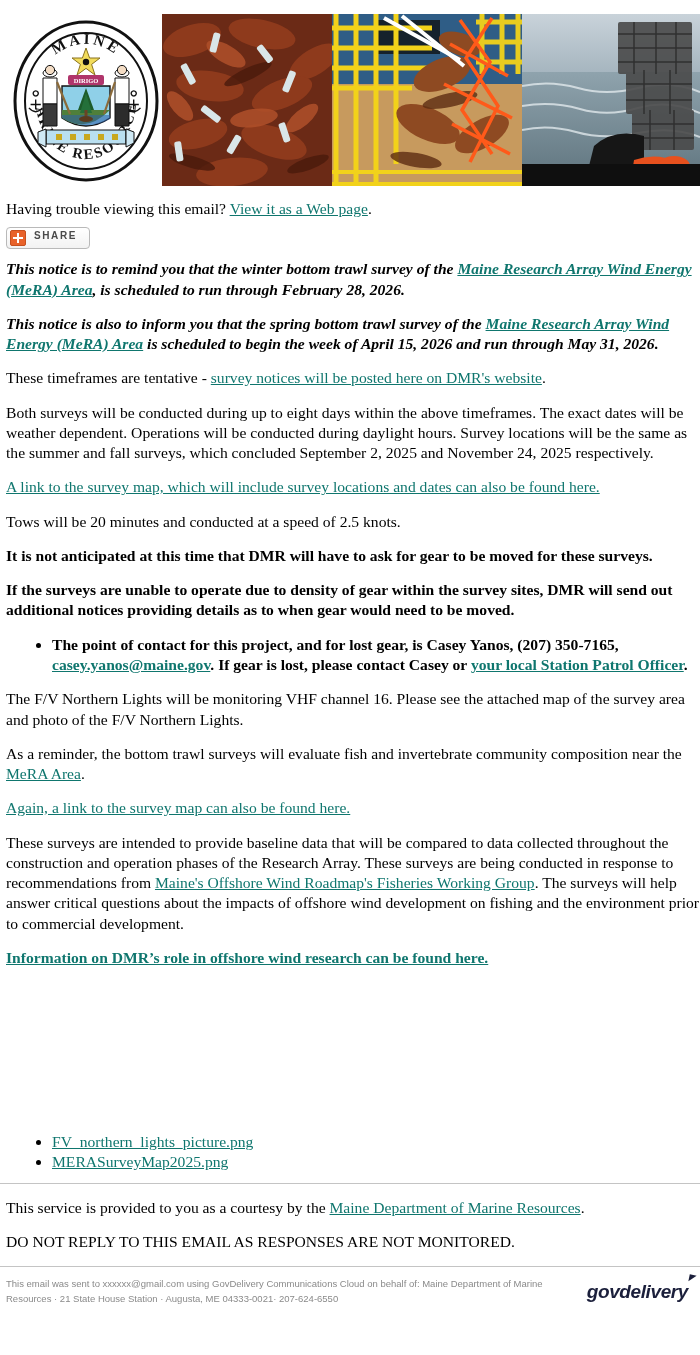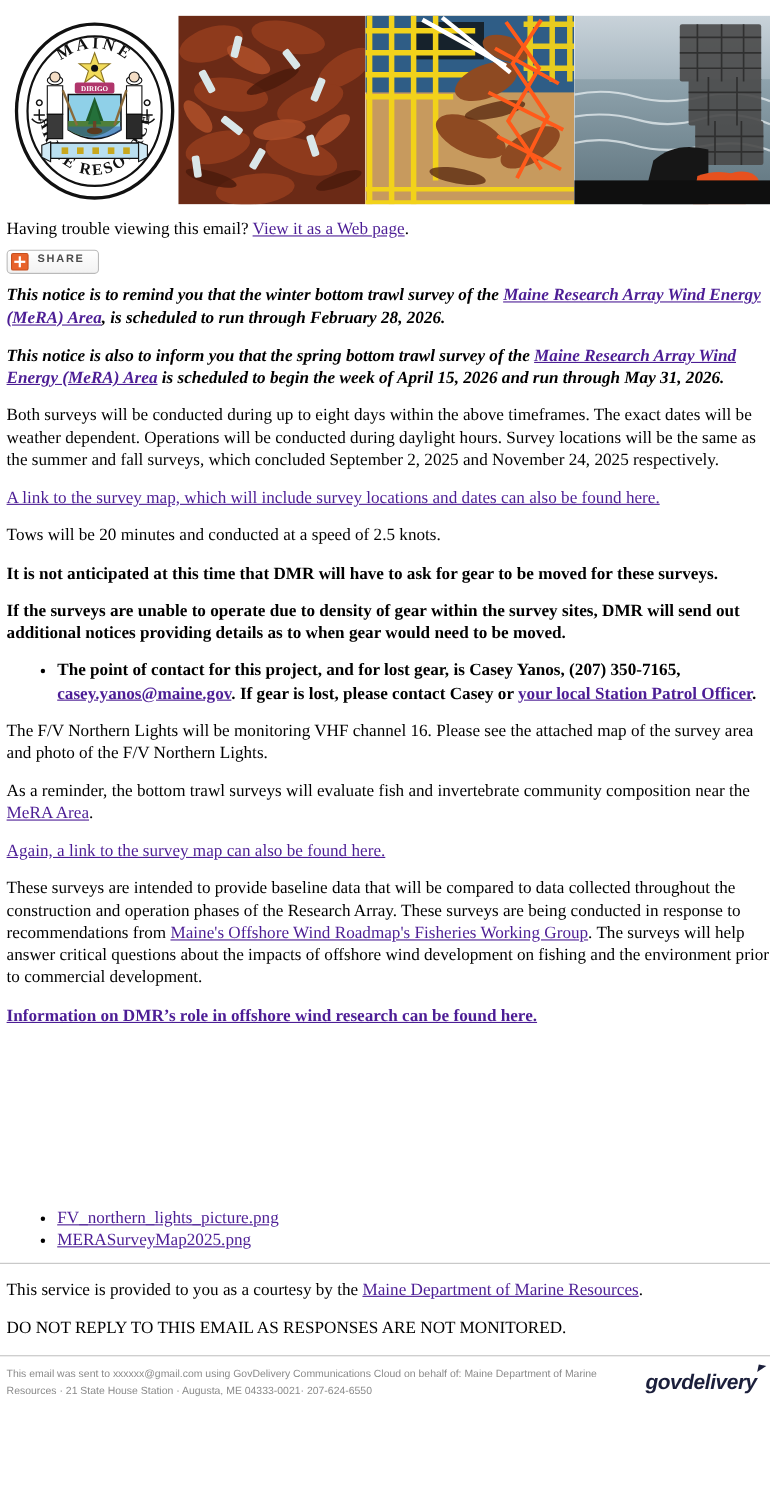--- a/index.html
+++ b/index.html
@@ -63,21 +63,21 @@
     font-size: 15.6px;
     line-height: 1.30;
     white-space: normal;
   }
   .trouble {
     margin: 0 0 4px 0;
     padding-top: 9px;
     font-size: 15.6px;
   }
   a, .lnk {
-    color: #4c1d95;
+    color: #0f766e;
     text-decoration: underline;
   }
   .lnk-bold { font-weight: bold; }
   .bi { font-weight: bold; font-style: italic; }
   .bold { font-weight: bold; }
 
   
   .share-btn {
     display: inline-flex;
     align-items: flex-start;
@@ -394,20 +394,23 @@
   <div class="content">
 
     <p class="para bi">
       <span>This notice is to remind you that the winter bottom trawl survey of the </span><a href="#" class="lnk">Maine Research Array Wind Energy (MeRA) Area</a><span>, is scheduled to run through February 28, 2026.</span>
     </p>
 
     <p class="para bi">
       <span>This notice is also to inform you that the spring bottom trawl survey of the </span><a href="#" class="lnk">Maine Research Array Wind Energy (MeRA) Area</a><span> is scheduled to begin the week of April 15, 2026 and run through May 31, 2026.</span>
     </p>
 
+    <p class="para">
+      <span>These timeframes are tentative - </span><a href="#" class="lnk">survey notices will be posted here on DMR's website</a><span>.</span>
+    </p>
 
     <p class="para">Both surveys will be conducted during up to eight days within the above timeframes. The exact dates will be weather dependent. Operations will be conducted during daylight hours. Survey locations will be the same as the summer and fall surveys, which concluded September 2, 2025 and November 24, 2025 respectively.</p>
 
     <p class="para">
       <a href="#" class="lnk">A link to the survey map, which will include survey locations and dates can also be found here.</a>
     </p>
 
 
     <p class="para">Tows will be 20 minutes and conducted at a speed of 2.5 knots.</p>
 

